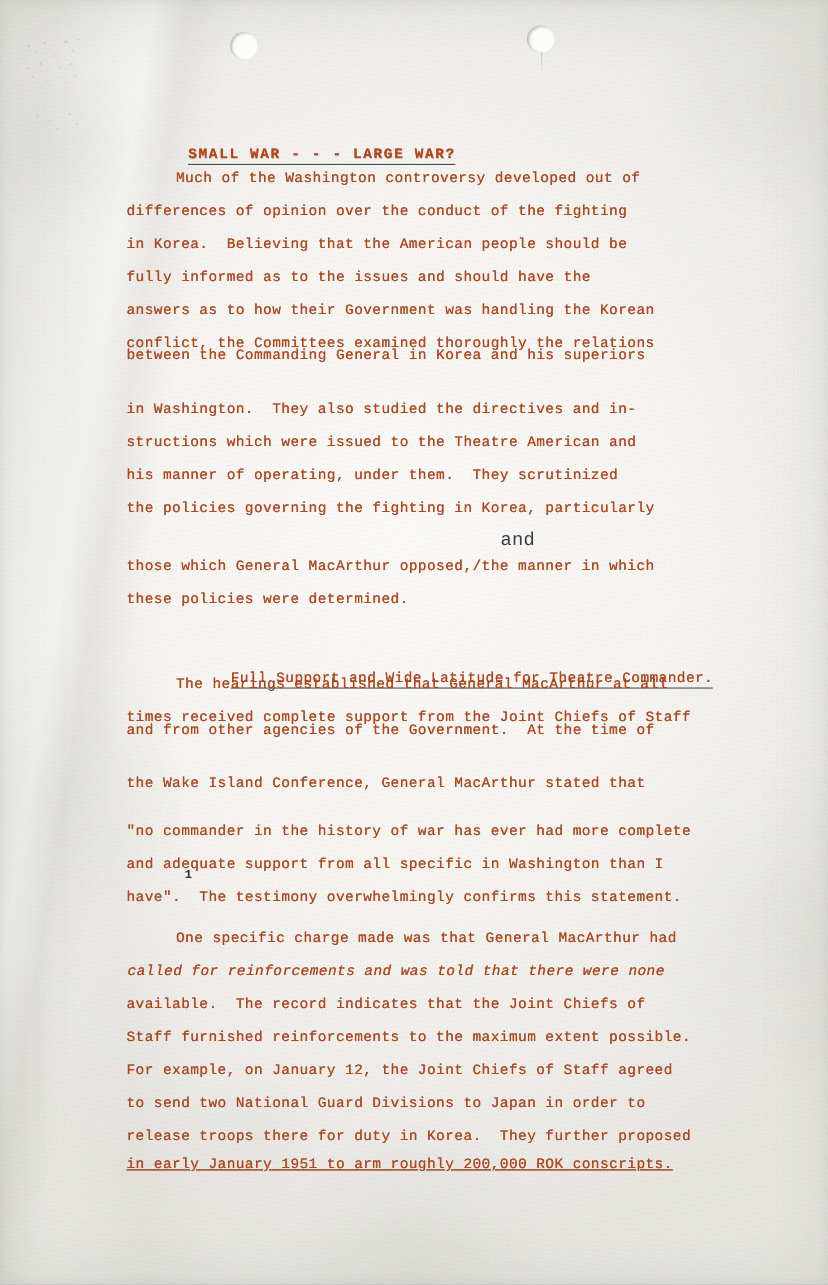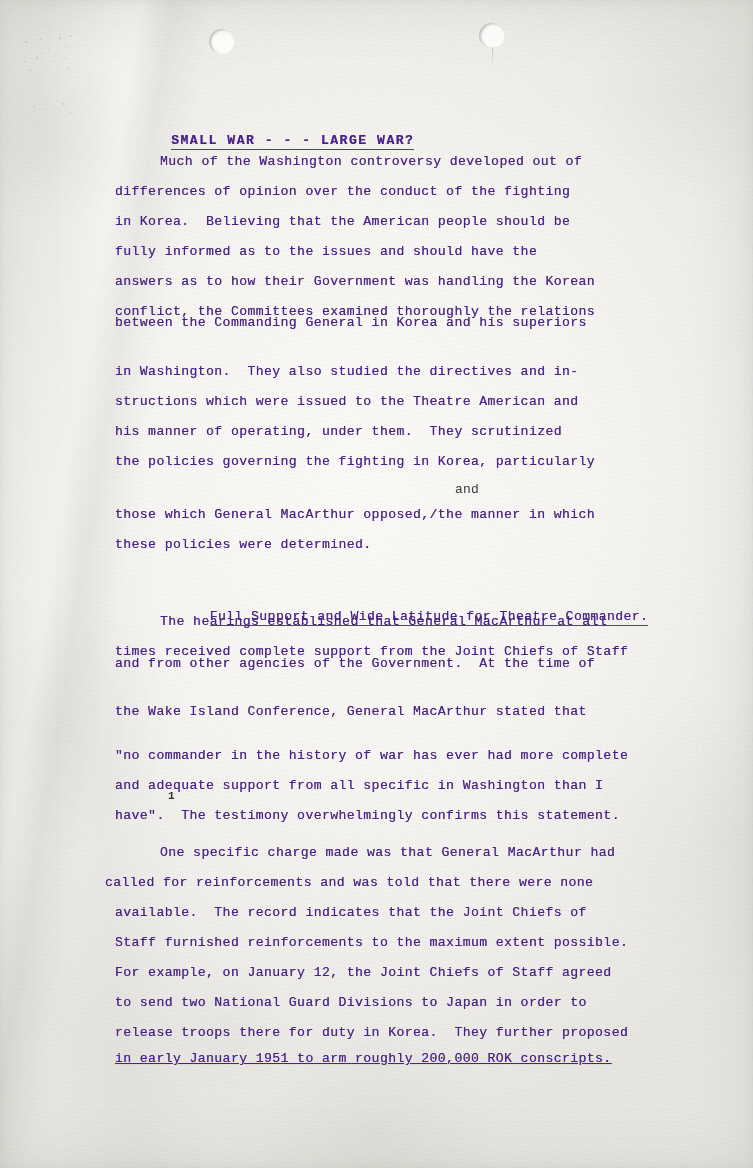--- a/index.html
+++ b/index.html
@@ -112,21 +112,21 @@
     inset: 0;
     color: #2f2f2f;
     font-size: 13.1px;
     line-height: 29.9px;
     letter-spacing: .42px;
     -webkit-font-smoothing: antialiased;
   }
   .ln {
     position: absolute;
     white-space: pre;
-    color: #4c1d95;
+    color: #c2410c;
     text-shadow:
       0 0 .5px rgba(60,58,60,.55),
       .35px .25px .6px rgba(90,88,90,.30);
   }
   .title-line {
     font-weight: 700;
     letter-spacing: 1.5px;
   }
   .ul {
     border-bottom: 1.3px solid #4b4a4c;
@@ -138,21 +138,21 @@
 
   .sup {
     position: absolute;
     font-size: 11px;
     line-height: 1;
     font-weight: 700;
     color: #323133;
   }
   .caret-ins {
     position: absolute;
-    font-size: 13px;
+    font-size: 17px;
     line-height: 1;
     color: #3a393b;
     letter-spacing: .2px;
   }
 </style>
 </head>
 <body>
 
 <div class="page">
 
@@ -219,21 +219,21 @@
     <div class="ln" style="left:160px; top:607px;">The hearings established that General MacArthur at all</div>
     <div class="ln" style="left:115px; top:637px;">times received complete support from the Joint Chiefs of Staff</div>
     <div class="ln" style="left:115px; top:649px;">and from other agencies of the Government.  At the time of</div>
     <div class="ln" style="left:115px; top:697px;">the Wake Island Conference, General MacArthur stated that</div>
     <div class="ln" style="left:115px; top:741px;">"no commander in the history of war has ever had more complete</div>
     <div class="ln" style="left:115px; top:771px;">and adequate support from all specific in Washington than I</div>
     <div class="ln" style="left:115px; top:801px;">have".  The testimony overwhelmingly confirms this statement.</div>
     <div class="sup" style="left:168px; top:791px;">1</div>
 
     <div class="ln" style="left:160px; top:838px;">One specific charge made was that General MacArthur had</div>
-    <div class="ln" style="left:105px; top:868px;">called for reinforcements and was told that there were none</div>
+    <div class="ln" style="left:116px; top:868px;font-style:italic;">called for reinforcements and was told that there were none</div>
     <div class="ln" style="left:115px; top:898px;">available.  The record indicates that the Joint Chiefs of</div>
     <div class="ln" style="left:115px; top:928px;">Staff furnished reinforcements to the maximum extent possible.</div>
     <div class="ln" style="left:115px; top:958px;">For example, on January 12, the Joint Chiefs of Staff agreed</div>
     <div class="ln" style="left:115px; top:988px;">to send two National Guard Divisions to Japan in order to</div>
     <div class="ln" style="left:115px; top:1018px;">release troops there for duty in Korea.  They further proposed</div>
     <div class="ln" style="left:115px; top:1044px;text-decoration:underline;">in early January 1951 to arm roughly 200,000 ROK conscripts.</div>
 
   </div>
 
   <div class="edge-shade"></div>

